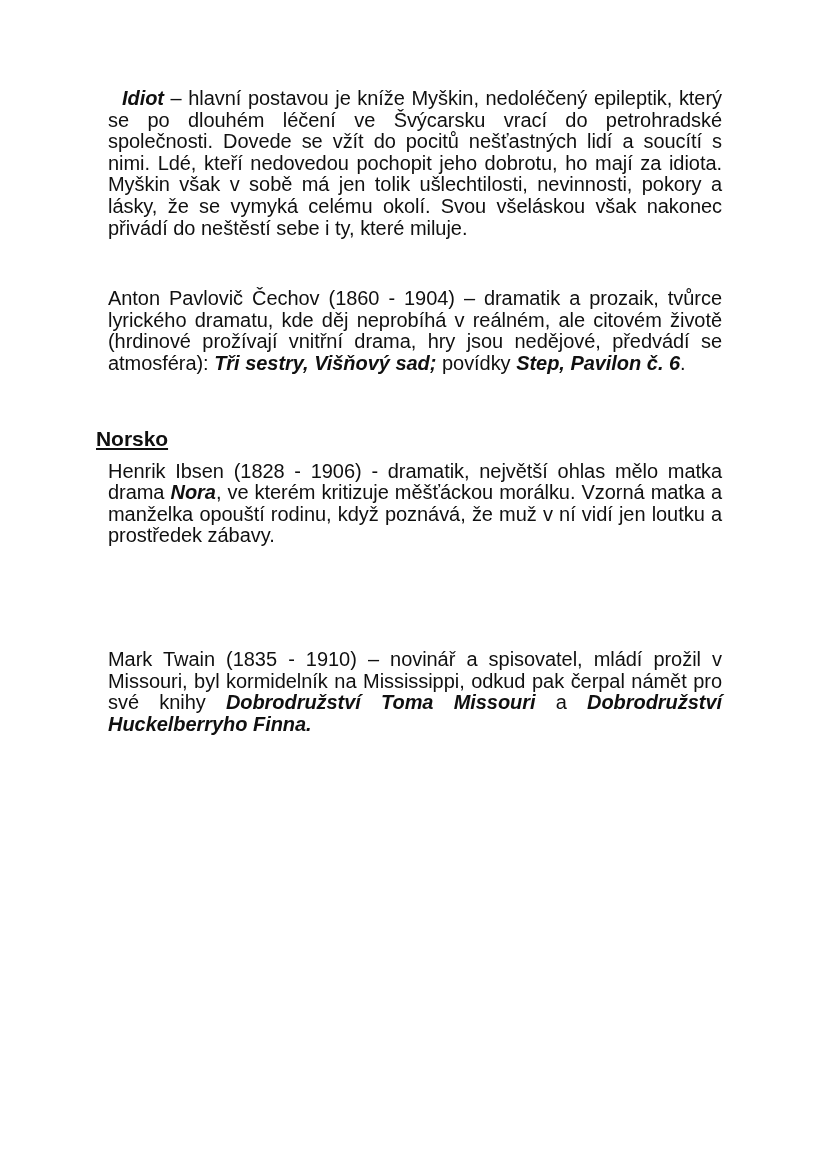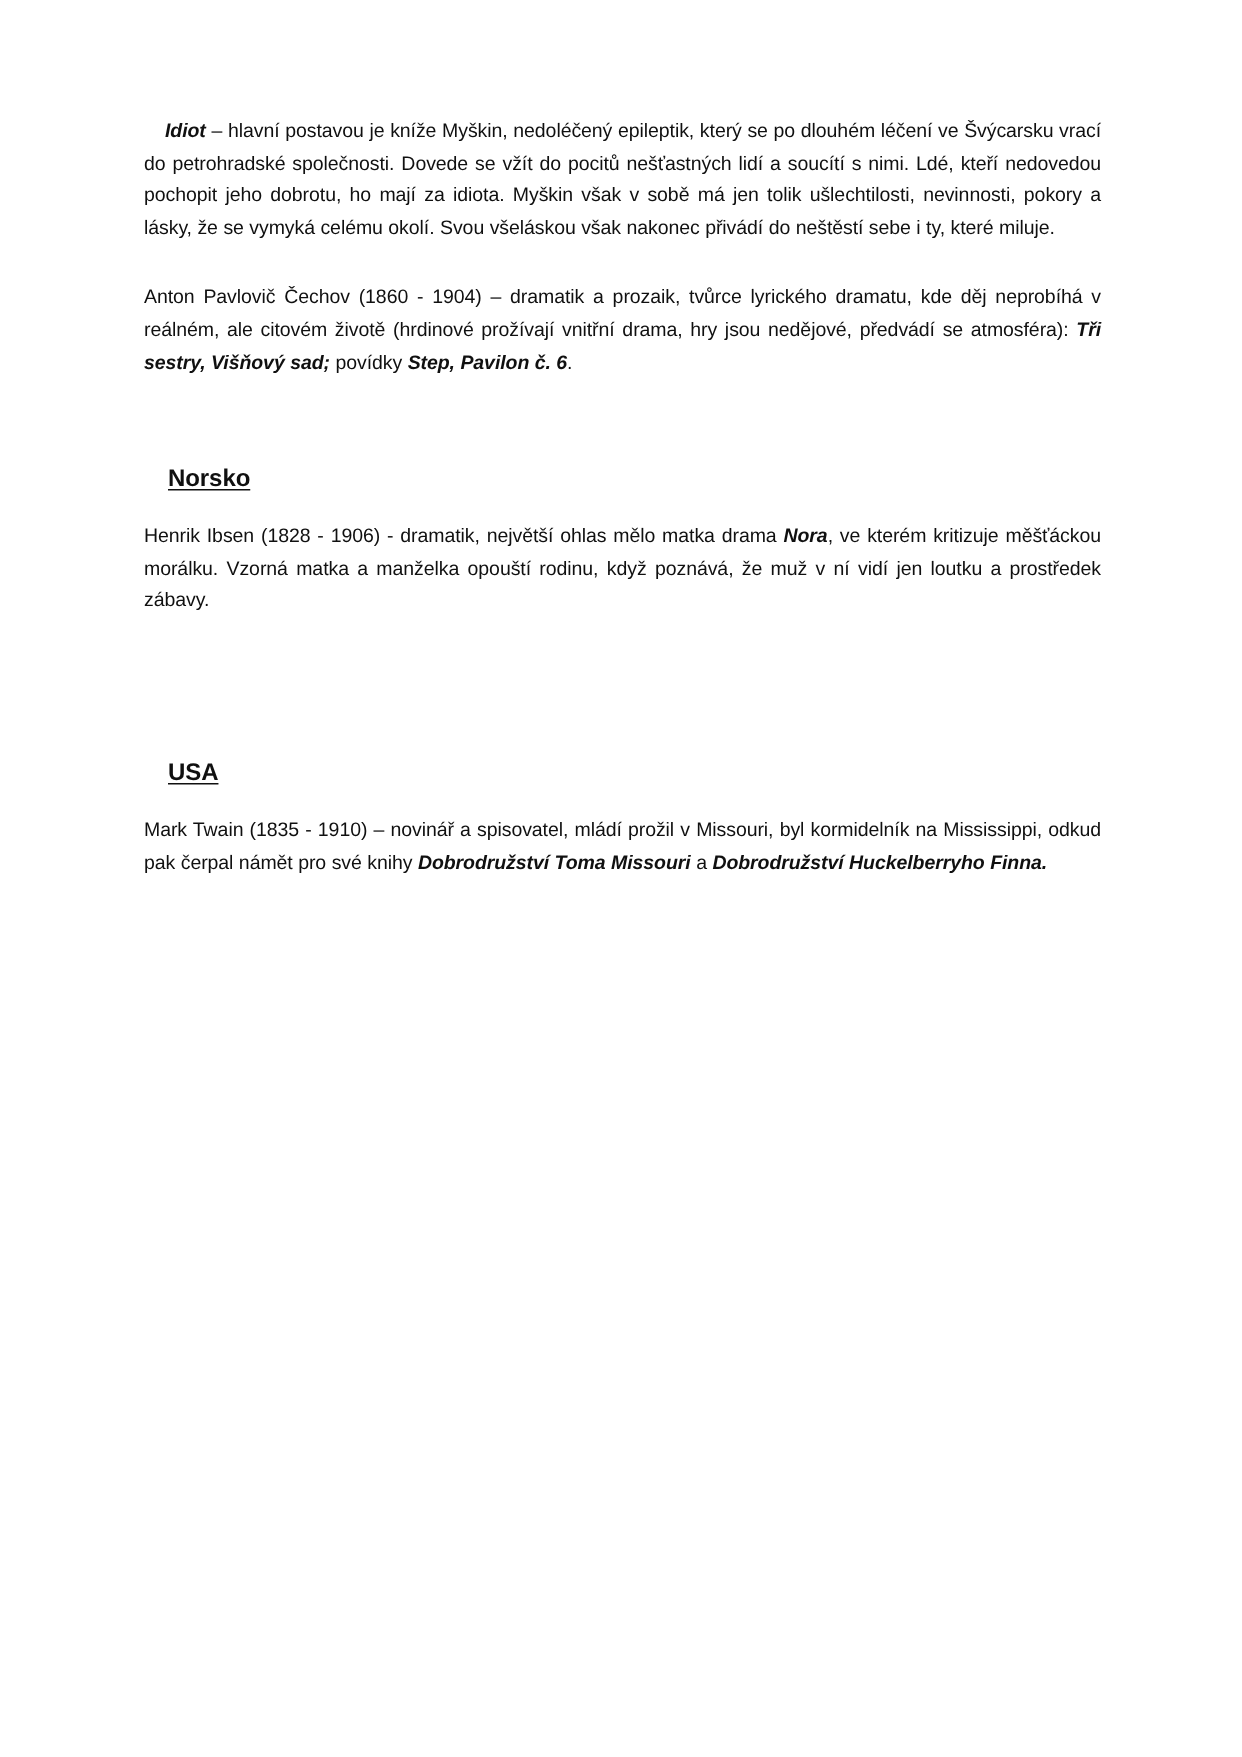--- a/index.html
+++ b/index.html
@@ -21,38 +21,38 @@
     background: #ffffff;
     overflow: hidden;
   }
   .content {
     position: absolute;
     left: 96px;
     top: 76px;
     width: 638px;
   }
   p.para {
-    margin: 0;
-    font-size: 13px;
+    margin: 12px;
+    font-size: 20px;
     line-height: 21.6px;
     text-align: justify;
     text-justify: inter-word;
     letter-spacing: -0.05px;
     word-spacing: 0.1px;
   }
   p.para.indent {
     text-indent: 14px;
   }
   .gap-para { height: 25px; }
   .gap-section { height: 41px; }
   .gap-section-sm { height: 37px; }
 
   h2.section-heading {
-    margin: 16px;
-    font-size: 16px;
+    margin: 0;
+    font-size: 21px;
     line-height: 21px;
     font-weight: bold;
     text-decoration: underline;
     text-underline-offset: 2px;
     letter-spacing: -0.05px;
   }
   .b { font-weight: normal; }
   .bi { font-weight: bold; font-style: italic; }
 </style>
 </head>
@@ -70,17 +70,16 @@
     <div class="gap-section"></div>
 
     <h2 class="section-heading">Norsko</h2>
     <p class="para"><span class="b">Henrik Ibsen</span><span> (1828 - 1906) </span><span>- dramatik, největší ohlas mělo matka drama </span><span class="bi">Nora</span><span>, ve kterém kritizuje měšťáckou morálku. Vzorná matka a manželka opouští rodinu, když poznává, že muž v ní vidí jen loutku a prostředek zábavy.</span></p>
 
     <div class="gap-section"></div>
 
 
     <div class="gap-section-sm"></div>
 
-    <h2 class="section-heading">USA</h2>
     <p class="para"><span class="b">Mark Twain</span><span> (1835 - 1910) </span><span>– novinář a spisovatel, mládí prožil v Missouri, byl kormidelník na Mississippi, odkud pak čerpal námět pro své knihy </span><span class="bi">Dobrodružství Toma Missouri</span><span> a </span><span class="bi">Dobrodružství Huckelberryho Finna.</span><span></span></p>
 
   </div>
 </div>
 
 </body></html>

